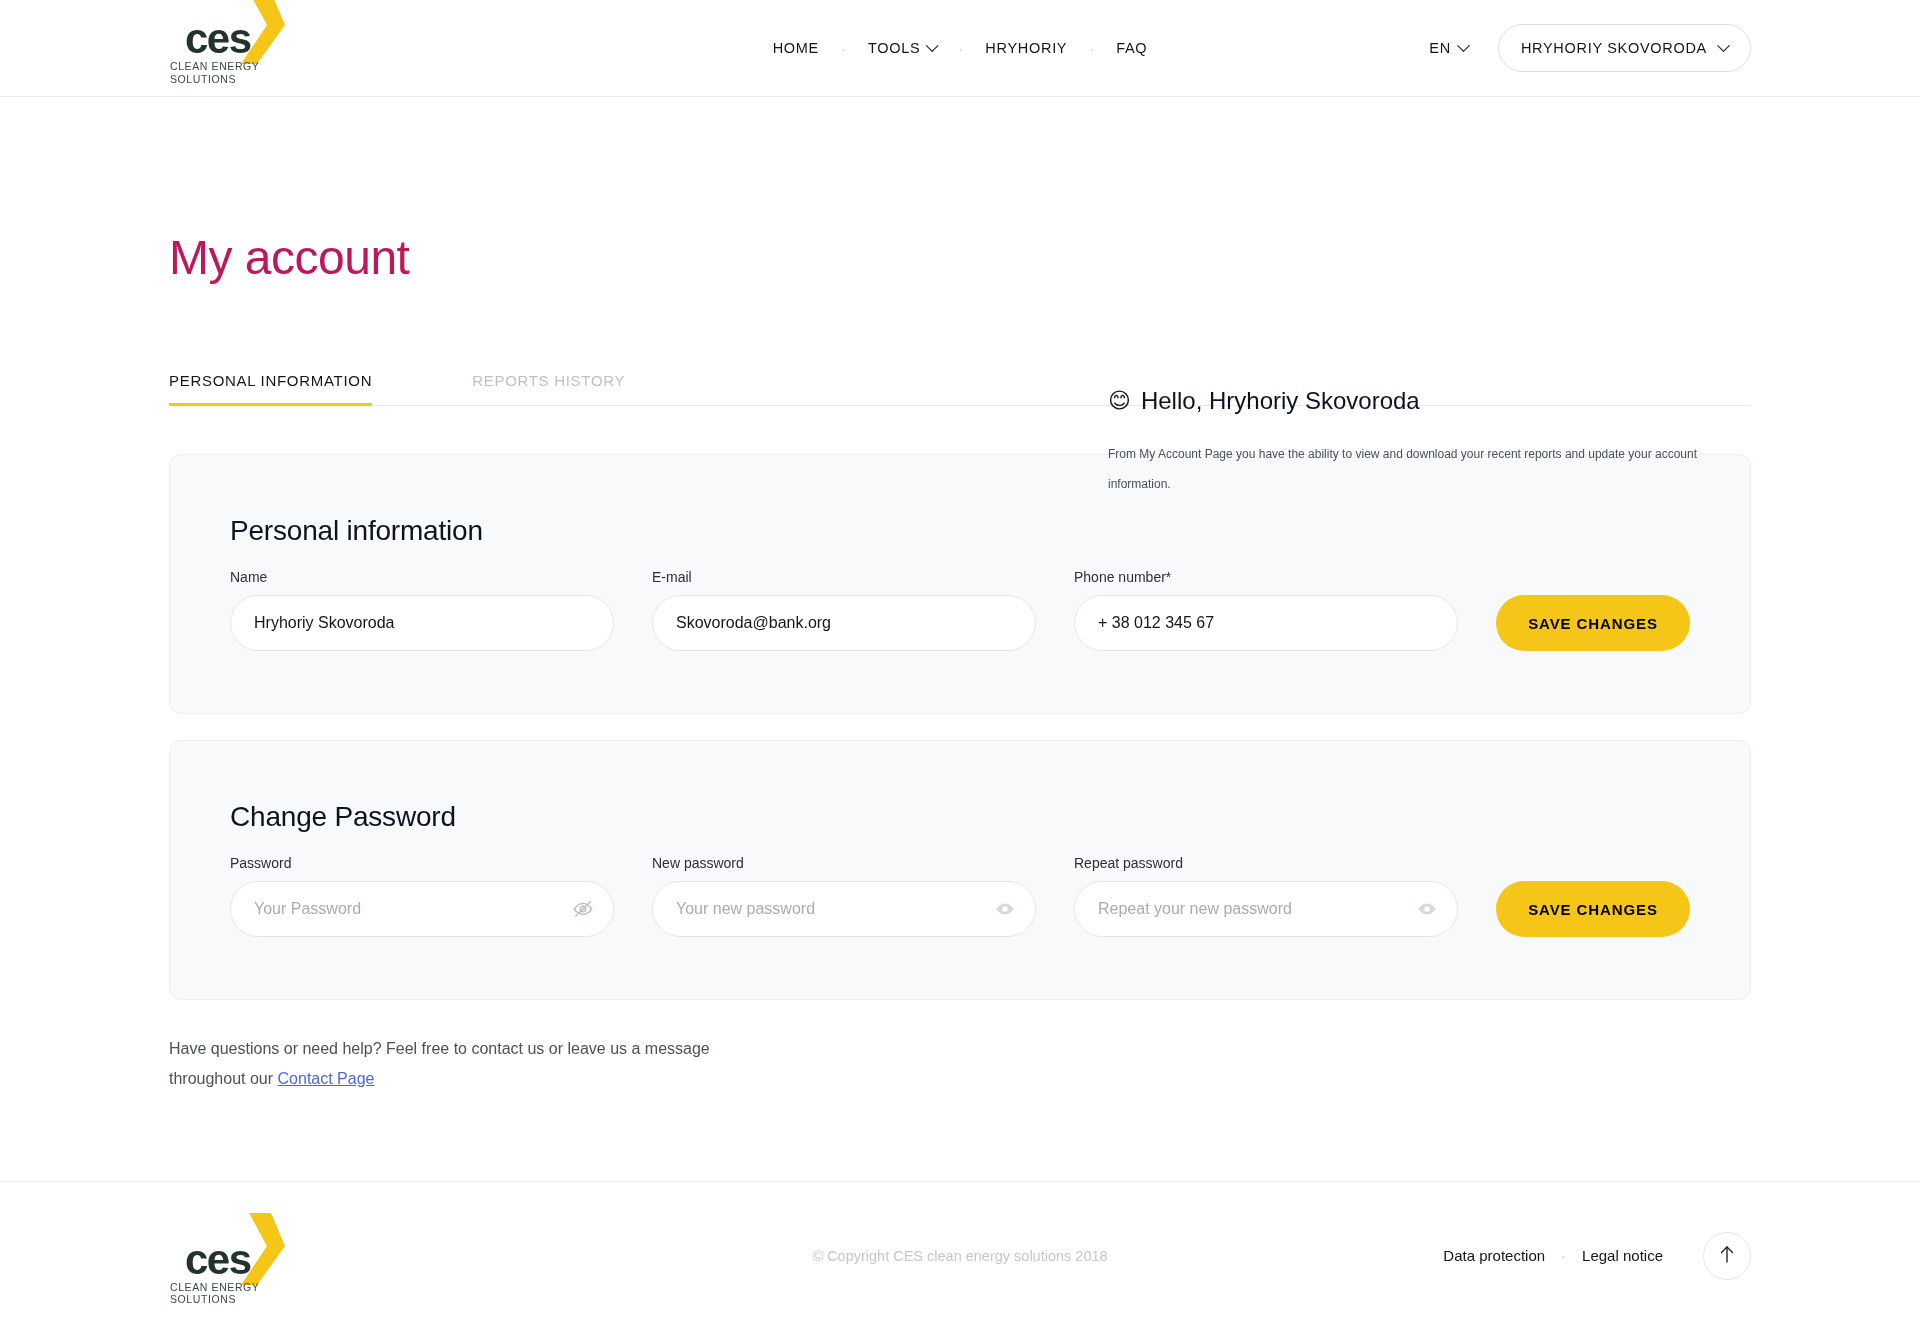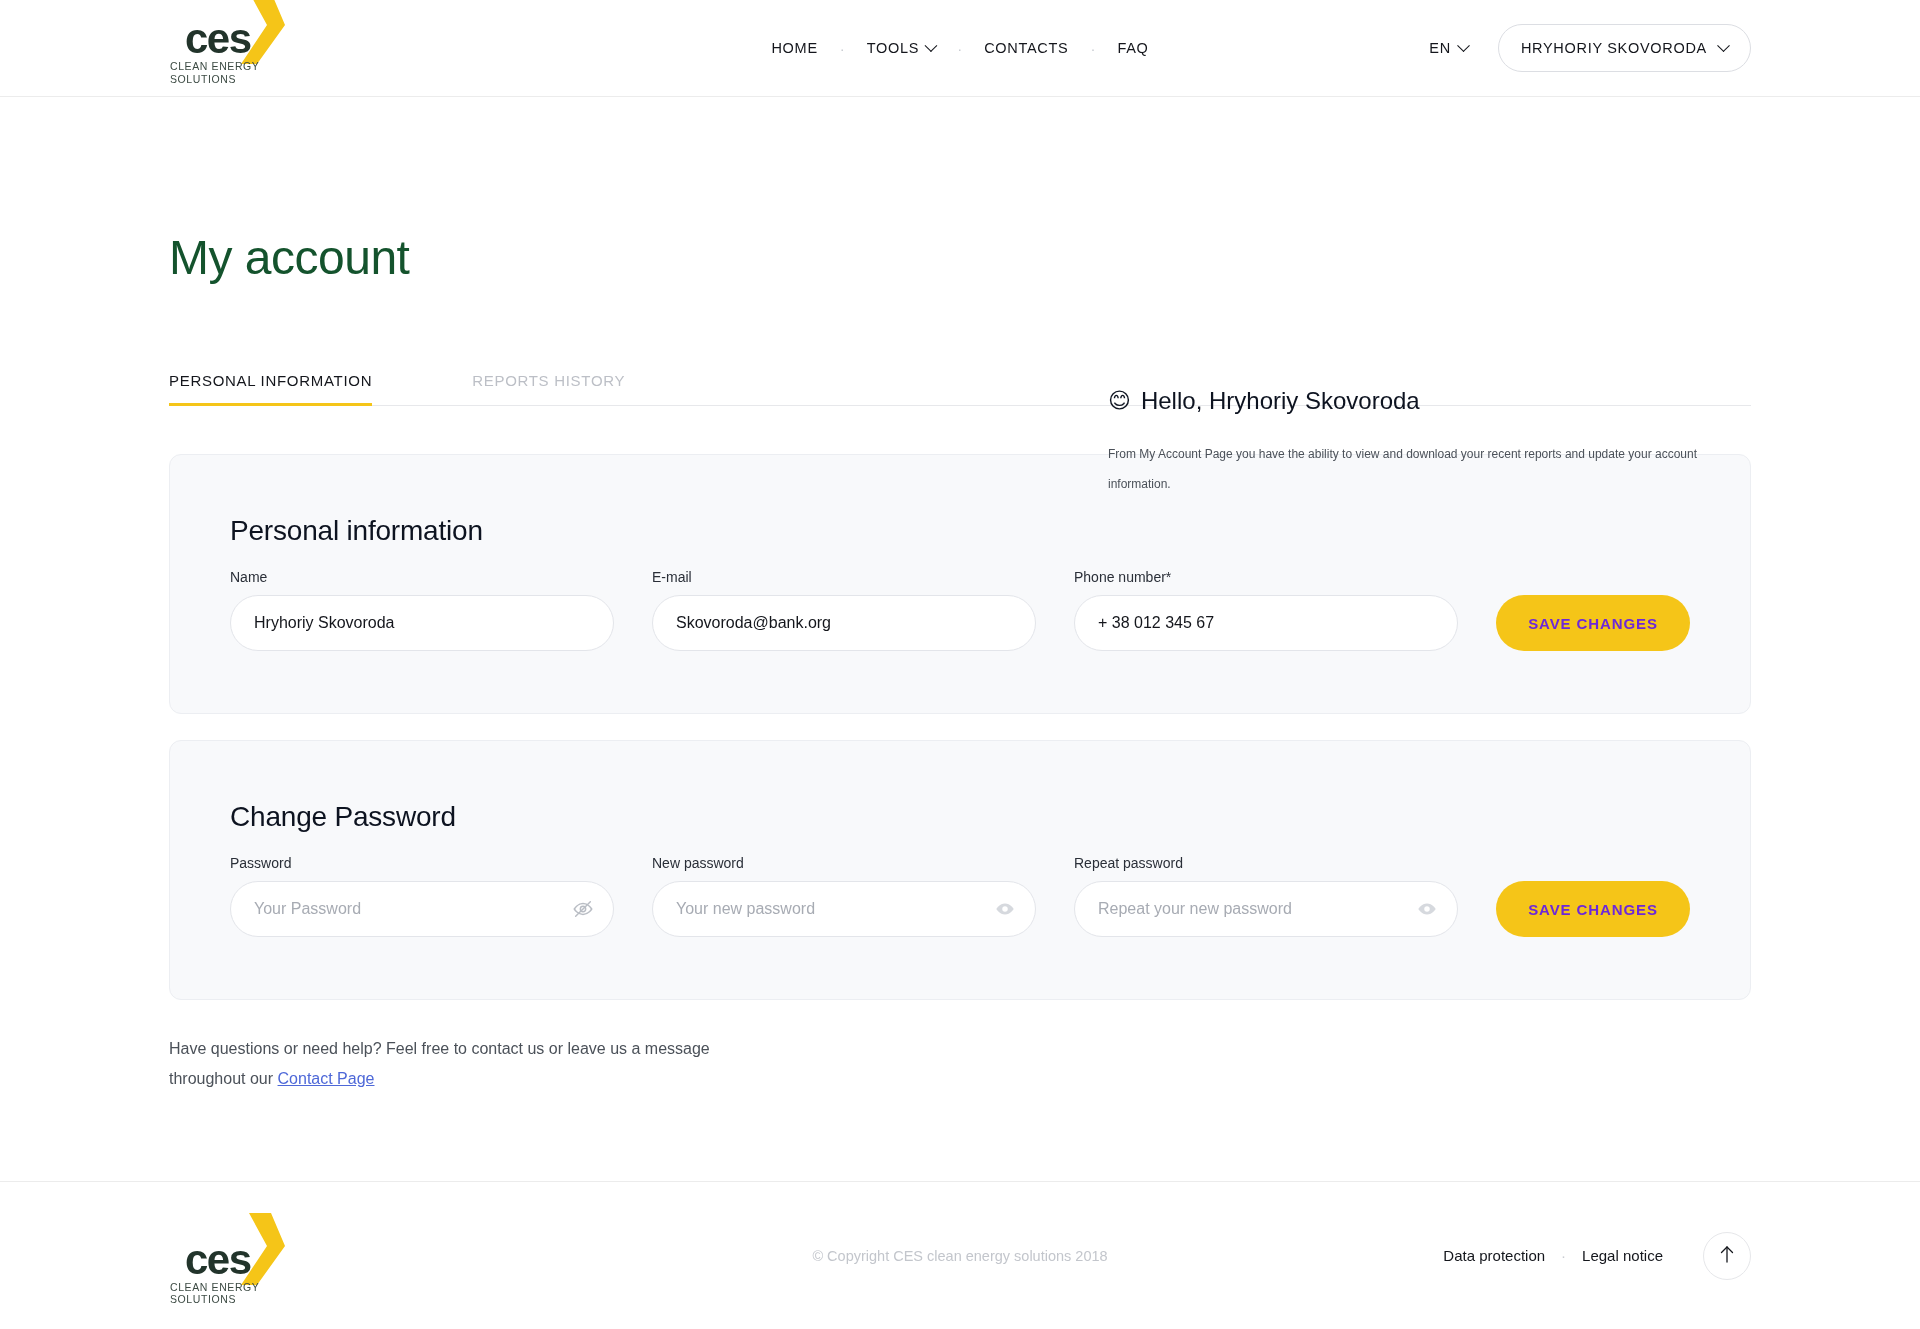--- a/index.html
+++ b/index.html
@@ -98,21 +98,21 @@
     cursor: pointer;
     background: #fff;
   }
 
   
   .content { position: relative; padding: 0 169px; }
   .title {
     font-size: 48px;
     font-weight: 400;
     letter-spacing: -0.5px;
-    color: #14532d;
+    color: #be185d;
     margin-top: 133px;
     line-height: 56px;
   }
 
   .hello-block {
     position: absolute;
     left: 1108px;
     top: 155px;
     width: 600px;
   }
@@ -210,21 +210,21 @@
     cursor: pointer;
     line-height: 0;
   }
   .btn-save {
     height: 56px;
     min-width: 194px;
     padding: 0 30px;
     border: none;
     border-radius: 28px;
     background: #f5c518;
-    color: #6d28d9;
+    color: #000000;
     font-size: 15px;
     font-weight: 700;
     letter-spacing: 0.9px;
     font-family: "Liberation Sans", sans-serif;
     cursor: pointer;
   }
 
   .help {
     margin-top: 34px;
     font-size: 16px;
@@ -302,21 +302,21 @@
       <div class="nav-item">
         <span>HOME</span>
       </div>
       <span class="nav-sep">·</span>
       <div class="nav-item">
         <span>TOOLS</span>
         <span class="chev"></span>
       </div>
       <span class="nav-sep">·</span>
       <div class="nav-item">
-        <span>CONTACTS</span>
+        <span>HRYHORIY</span>
       </div>
       <span class="nav-sep">·</span>
       <div class="nav-item">
         <span>FAQ</span>
       </div>
     </div>
 
     <div class="header-right">
       <div class="lang">
         <span>EN</span>

